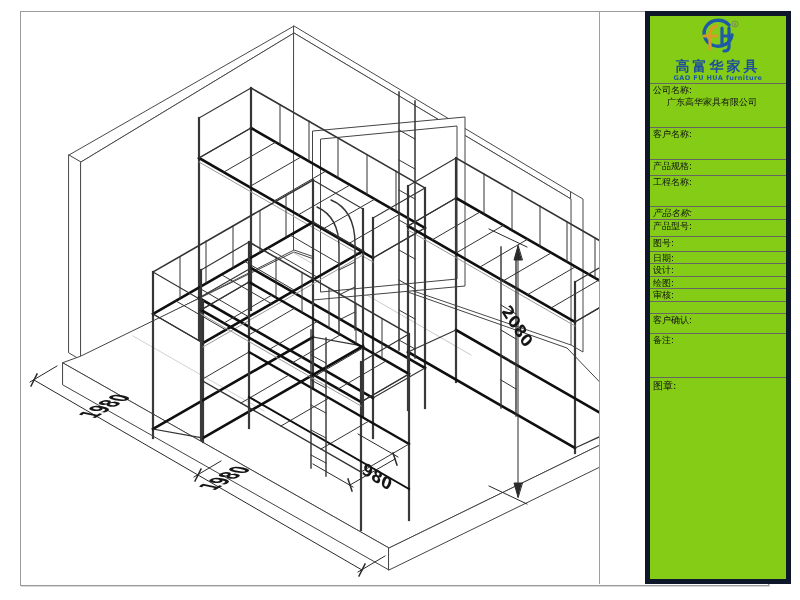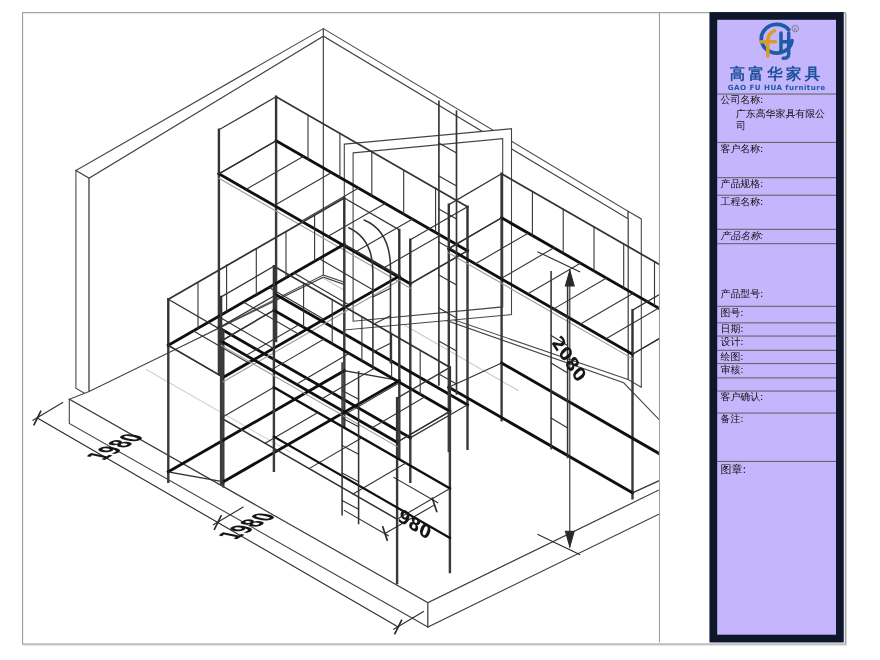--- a/index.html
+++ b/index.html
@@ -5,22 +5,22 @@
   html,body{margin:0;padding:0;background:#fff;}
   #page{position:relative;width:800px;height:600px;background:#fff;overflow:hidden;
         font-family:"DejaVu Sans","Liberation Sans",sans-serif;color:#1a1a1a;}
   
   #sheet-frame{position:absolute;left:20px;top:11px;width:747px;height:573px;
                border:1px solid #9a9a9a;box-shadow:1px 1px 0 #d8d8d8;}
   #area-divider{position:absolute;left:599px;top:11px;width:1px;height:573px;background:#9f9f9f;}
   
   #drawing{position:absolute;left:21px;top:12px;}
   
-  #title-block{position:absolute;left:645px;top:11px;width:122px;height:573px;
-               border:7px solid #0f172a;box-sizing:border-box;background:#c4b5fd;}
+  #title-block{position:absolute;left:645px;top:11px;width:146px;height:573px;
+               border:5px solid #0f172a;box-sizing:border-box;background:#84cc16;}
   .tb-row{border-bottom:1px solid #666;box-sizing:border-box;padding:1px 3px;overflow:hidden;}
   .tb-label{font-size:9px;line-height:1.3;color:#111;}
   .tb-value{font-size:9px;line-height:1.25;padding-left:14px;color:#111;}
   #logo-cell{height:68px;text-align:center;padding-top:2px;}
   #logo-cn{font-size:14px;font-weight:bold;color:#1d4f9c;letter-spacing:3px;line-height:1.1;margin-top:1px;}
   #logo-en{font-size:6.5px;font-weight:bold;color:#1d5ba6;letter-spacing:0.4px;}
   .notes{font-size:7.3px;line-height:1.38;color:#222;}
   .notes div{margin:0;}
 </style>
 </head>
@@ -302,21 +302,21 @@
     </div>
     <div class="tb-row" style="height:16px;">
       <div class="tb-label">产品规格:</div>
     </div>
     <div class="tb-row" style="height:31px;">
       <div class="tb-label">工程名称:</div>
     </div>
     <div class="tb-row" style="height:13px;font-style:italic;">
       <div class="tb-label">产品名称:</div>
     </div>
-    <div class="tb-row" style="height:17px;margin-top:40px;">
+    <div class="tb-row" style="height:17px;">
       <div class="tb-label">产品型号:</div>
     </div>
     <div class="tb-row" style="height:15px;">
       <div class="tb-label">图号:</div>
     </div>
     <div class="tb-row" style="height:12px;">
       <div class="tb-label">日期:</div>
     </div>
     <div class="tb-row" style="height:13px;">
       <div class="tb-label">设计:</div>

